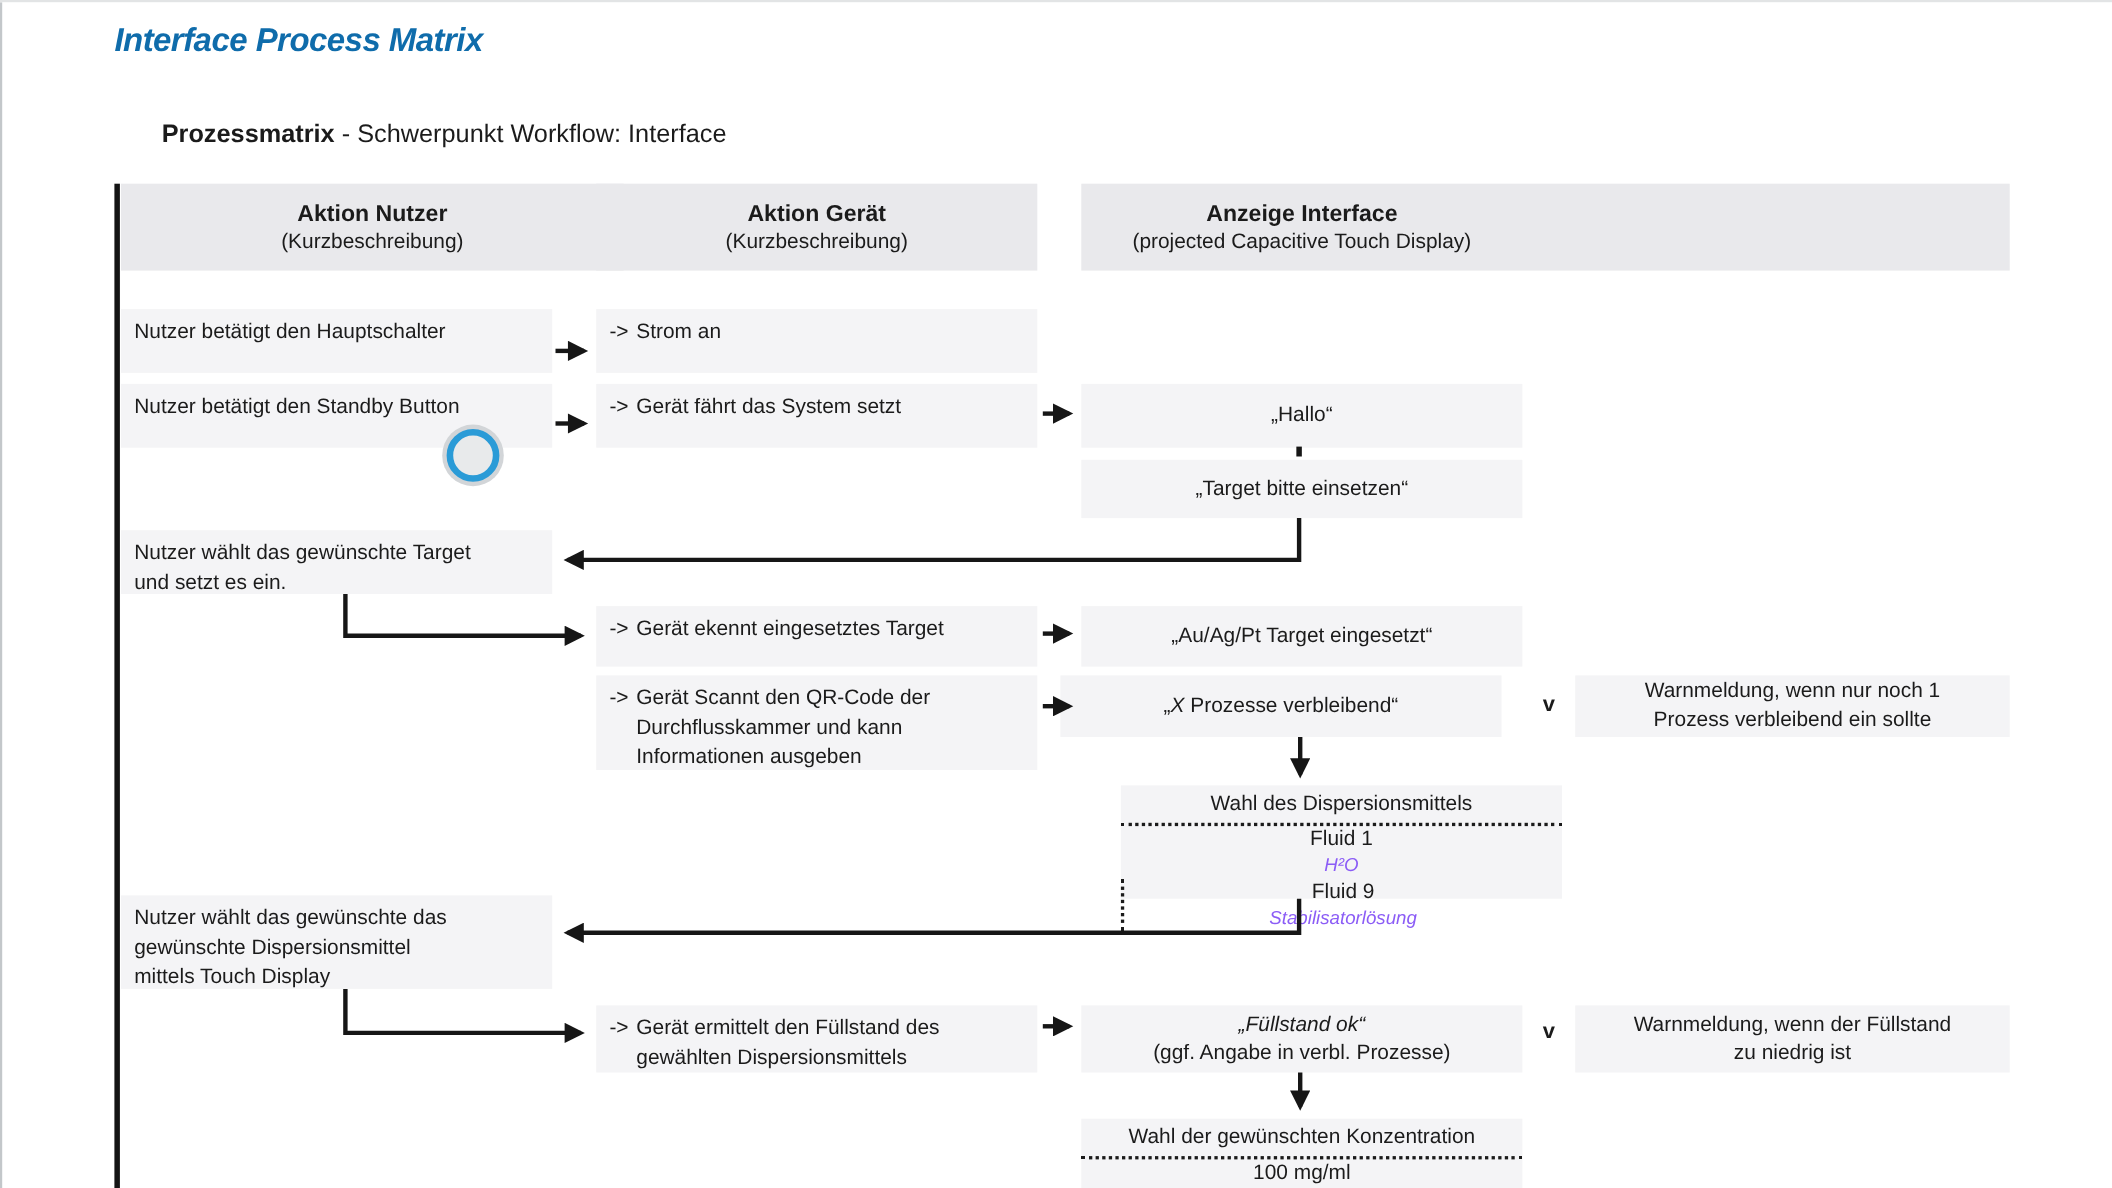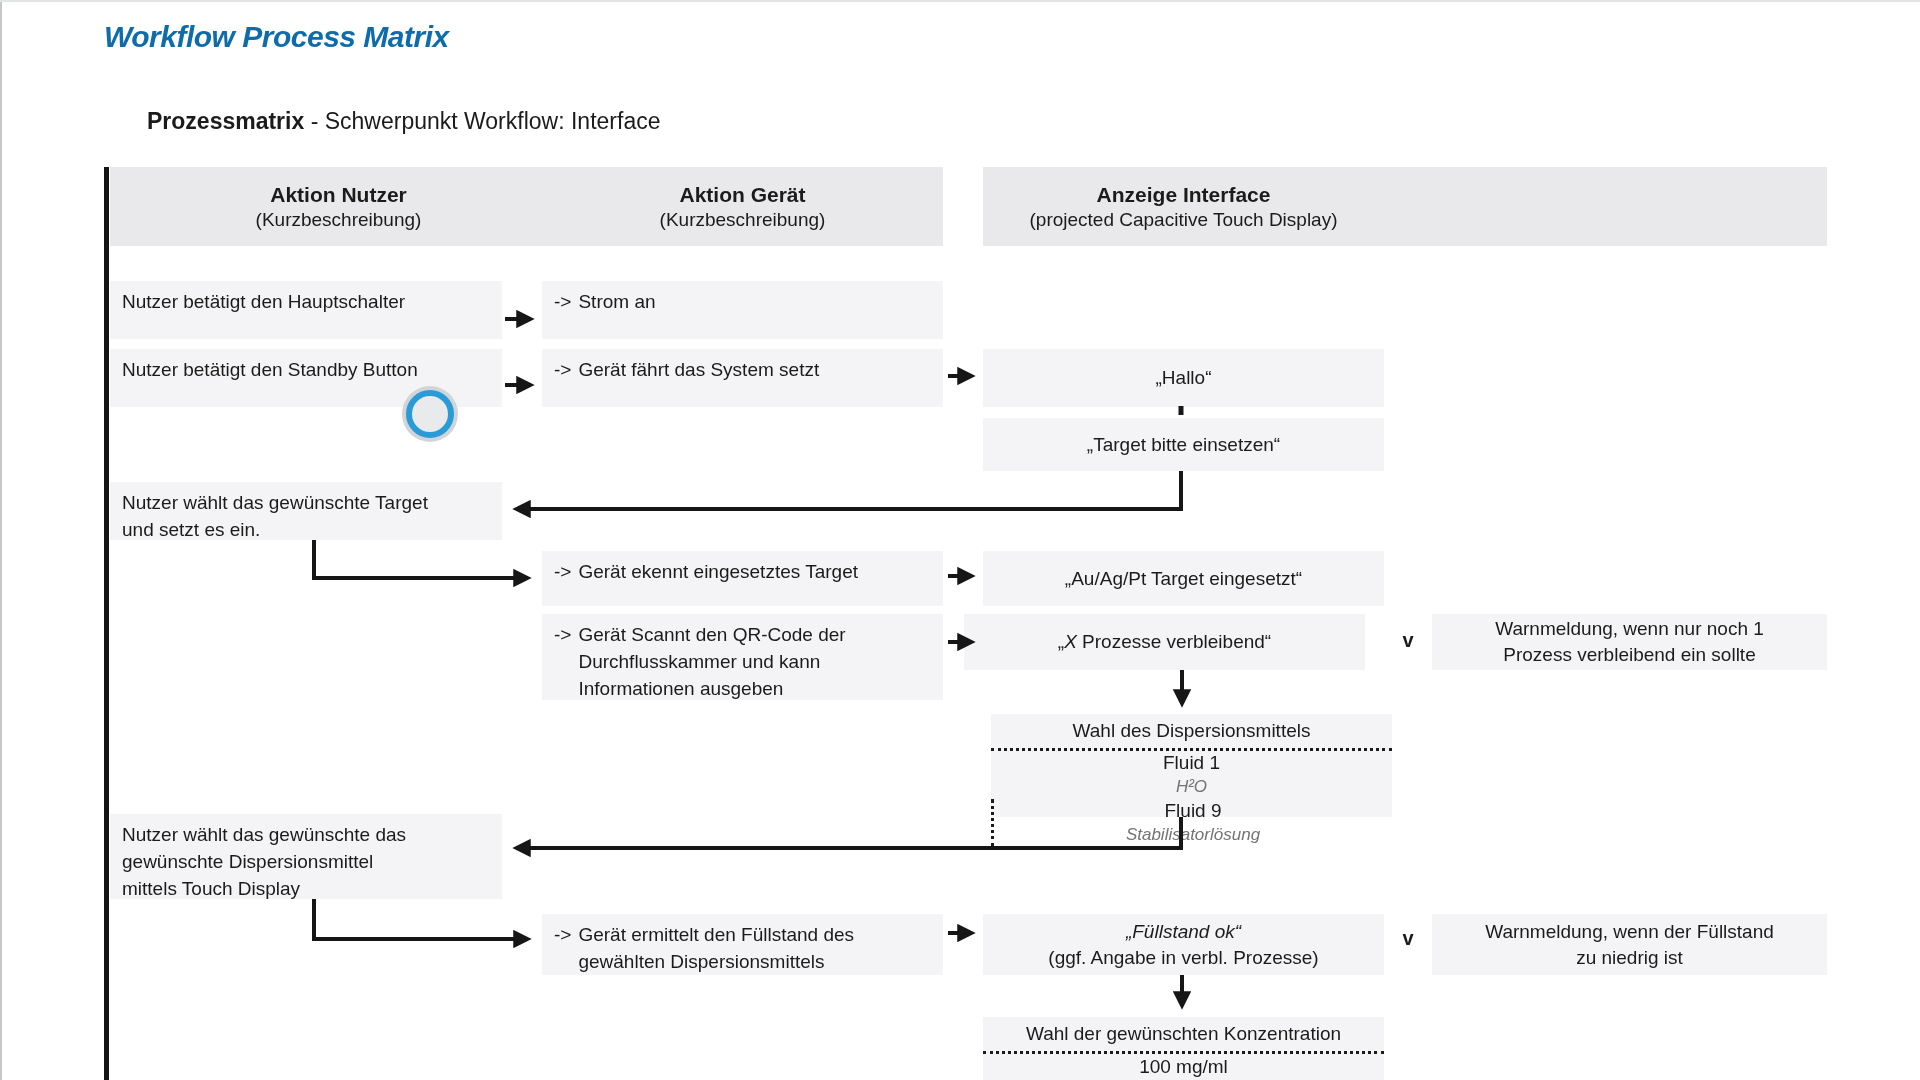--- a/index.html
+++ b/index.html
@@ -30,41 +30,41 @@
   .cbox{display:flex;flex-direction:column;align-items:center;justify-content:center;
         text-align:center;font-size:19px;line-height:26px;}
   .warn span{display:block;max-width:300px;}
   .it{font-style:italic;}
 
   .disp-title{height:34px;display:flex;align-items:center;justify-content:center;
               font-size:19px;border-bottom:3px dotted #1b1b1b;}
   .disp-row{display:flex;height:calc(100% - 37px);flex-direction:column;}
   .cell{flex:1;display:flex;flex-direction:column;align-items:center;justify-content:center;
         font-size:19px;line-height:24px;}
-  .cell .sub{font-size:17px;font-style:italic;color:#737373;}
+  .cell .sub{font-size:17px;font-style:italic;color:#8b5cf6;}
   .cell-r{border-left:3px dotted #1b1b1b;}
 
   .vmark{position:absolute;width:24px;text-align:center;font-size:20px;font-weight:bold;}
 
   .overlay{position:absolute;left:0;top:0;pointer-events:none;}
   .ln{stroke:#161616;stroke-width:4;fill:none;}
   .ln-thick{stroke:#161616;stroke-width:5;fill:none;}
 
   .click-ind{position:absolute;left:402px;top:384px;width:56px;height:56px;border-radius:50%;
              background:#d2d5d8;}
   .click-ind .ring{position:absolute;left:4px;top:4px;width:36px;height:36px;border-radius:50%;
              border:6px solid #2a9bd7;background:#e8eaeb;}
 </style>
 </head>
 <body>
 
 <div class="slide">
   <div class="edge-left"></div>
 
-  <h1 class="title">Workflow Process Matrix</h1>
+  <h1 class="title">Interface Process Matrix</h1>
 
   <div class="subtitle"><span class="b">Prozessmatrix</span><span> - Schwerpunkt Workflow: Interface</span></div>
 
   <div class="vbar"></div>
 
   <div class="hdr" style="left:110px;width:457px;">
     <div class="ht">Aktion Nutzer</div>
     <div class="hs">(Kurzbeschreibung)</div>
   </div>
   <div class="hdr" style="left:542px;width:401px;">
@@ -118,21 +118,21 @@
     <span style="display:block;max-width:280px;">Gerät Scannt den QR-Code der Durchflusskammer und kann Informationen ausgeben</span>
   </div>
   <div class="box cbox" style="left:964px;top:612px;width:401px;height:56px;">
     <span><span>„</span><span class="it">X</span><span> Prozesse verbleibend“</span></span>
   </div>
   <div class="vmark" style="left:1396px;top:627px;">v</div>
   <div class="box cbox warn" style="left:1432px;top:612px;width:395px;height:56px;">
     <span>Warnmeldung, wenn nur noch 1 Prozess verbleibend ein sollte</span>
   </div>
 
-  <div class="box" style="left:991px;top:712px;width:401px;height:103px;">
+  <div class="box" style="left:1019px;top:712px;width:401px;height:103px;">
     <div class="disp-title">Wahl des Dispersionsmittels</div>
     <div class="disp-row">
       <div class="cell">
         <div>Fluid 1</div>
         <div class="sub">H²O</div>
       </div>
       <div class="cell cell-r">
         <div>Fluid 9</div>
         <div class="sub">Stabilisatorlösung</div>
       </div>

